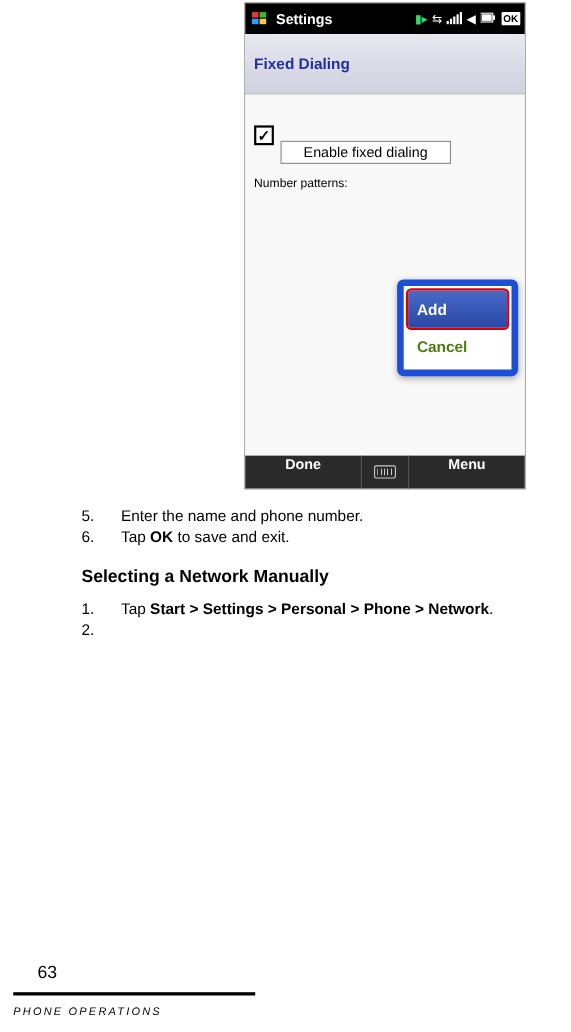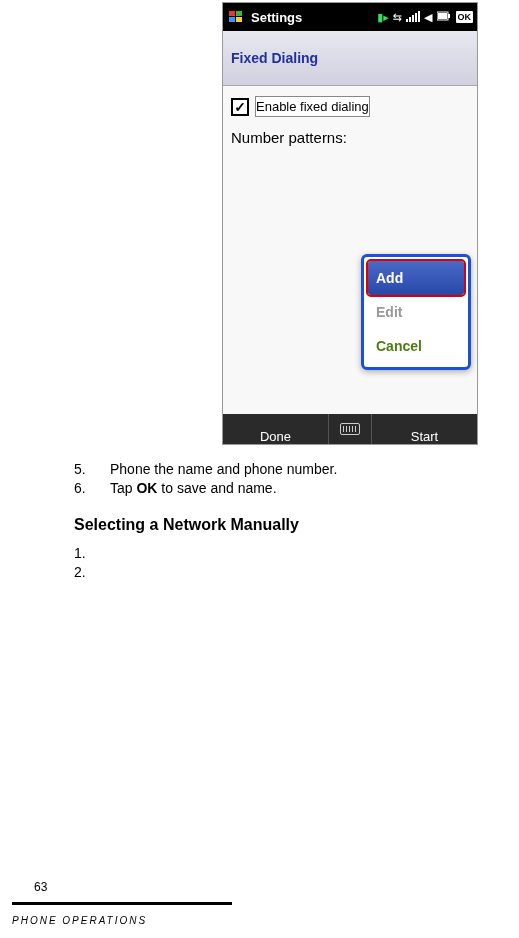--- a/index.html
+++ b/index.html
@@ -67,34 +67,35 @@
       background: #fff;
       display: inline-flex;
       align-items: center; justify-content: center;
       margin-right: 6px;
       font-weight: bold;
       font-size: 14px;
     }
     .checkbox-label {
       border: 1px solid #888;
       background: #fff;
-      padding: 2px 0;
+      padding: 2px 20px;
       font-size: 13px;
-    }
-    
-    .section-label { font-size: 15px; margin-bottom: 6px; }
+      margin-top: 32px;
+    }
+    
+    .section-label { font-size: 11px; margin-bottom: 6px; }
     
     
     .context-menu {
       position: absolute;
       right: 6px;
       top: 168px;
       width: 110px;
       background: #fff;
-      border: 3px solid #1d4ed8;
+      border: 6px solid #1d4ed8;
       border-radius: 6px;
       box-shadow: 0 2px 6px rgba(0,0,0,.3);
       padding: 4px;
     }
     .menu-item {
       padding: 9px 8px;
       font-size: 14px;
       font-weight: bold;
       color: #999;
       border-radius: 3px;
@@ -106,24 +107,24 @@
       color: #fff;
       outline: 2px solid #d00;
       outline-offset: 0;
     }
     
     
     .bottom-bar {
       background: #2a2a2a;
       height: 30px;
       display: flex;
-      align-items: flex-end;
+      align-items: flex-start;
       color: #fff;
       font-size: 13px;
-      font-weight: normal;
+      font-weight: bold;
     }
     .bottom-bar .btn-left { flex: 1; text-align: center; }
     .bottom-bar .btn-mid { 
       width: 44px; text-align: center; 
       border-left: 1px solid #555; border-right: 1px solid #555;
       height: 100%; display: flex; align-items: center; justify-content: center;
     }
     .bottom-bar .btn-right { flex: 1; text-align: center; }
     .kbd-icon {
       width: 20px; height: 12px; border: 1px solid #ccc; border-radius: 2px;
@@ -156,21 +157,21 @@
     .subheading {
       font-weight: bold;
       font-size: 16px;
       margin-bottom: 10px;
     }
     
     .page-number {
       position: absolute;
       left: 34px;
       bottom: 44px;
-      font-size: 12px;
+      font-size: 16px;
     }
     .footer-line {
       position: absolute;
       left: 12px;
       bottom: 33px;
       width: 220px;
       height: 3px;
       background: #000;
     }
     .footer-text {
@@ -238,51 +239,51 @@
 
     <div class="app-body">
       <div class="checkbox-row">
         <span class="checkbox">✓</span>
         <span class="checkbox-label">Enable fixed dialing</span>
       </div>
       <div class="section-label">Number patterns:</div>
 
       <div class="context-menu">
         <div class="menu-item selected">Add</div>
-        <div class="menu-item">Edit</div>
         <div class="menu-item enabled">Cancel</div>
       </div>
     </div>
 
     <div class="bottom-bar">
       <div class="btn-left">Done</div>
       <div class="btn-mid">
           <span class="kbd-icon"></span>
         </div>
-      <div class="btn-right">Start</div>
+      <div class="btn-right">Menu</div>
     </div>
   </div>
 
   <div class="doc-content">
     <ol class="steps">
       <li>
         <span class="num">5.</span>
-        <span class="txt">Phone the name and phone number.</span>
+        <span class="txt">Enter the name and phone number.</span>
       </li>
       <li>
         <span class="num">6.</span>
-        <span class="txt"><span>Tap </span><span class="bold">OK</span><span> to save and name.</span></span>
+        <span class="txt"><span>Tap </span><span class="bold">OK</span><span> to save and exit.</span></span>
       </li>
     </ol>
 
     <div class="subheading">Selecting a Network Manually</div>
 
     <ol class="steps">
       <li>
         <span class="num">1.</span>
+        <span class="txt"><span>Tap </span><span class="bold">Start &gt; Settings &gt; Personal &gt; Phone &gt; Network</span><span>.</span></span>
       </li>
       <li>
         <span class="num">2.</span>
       </li>
     </ol>
   </div>
 
   <div class="page-number">63</div>
   <div class="footer-line"></div>
   <div class="footer-text">Phone  Operations</div>

